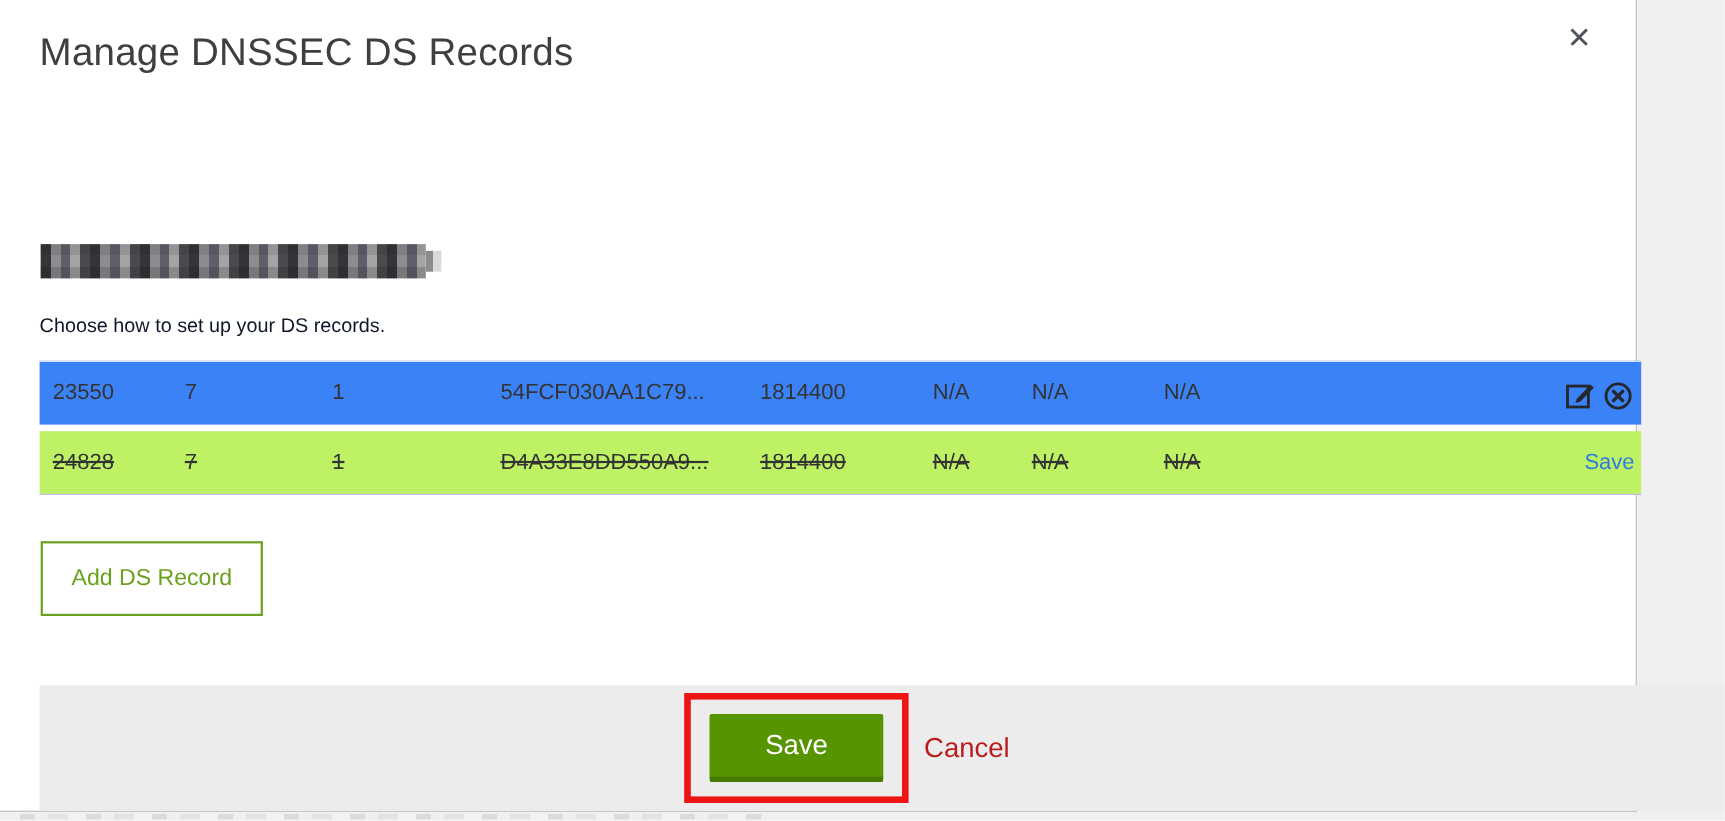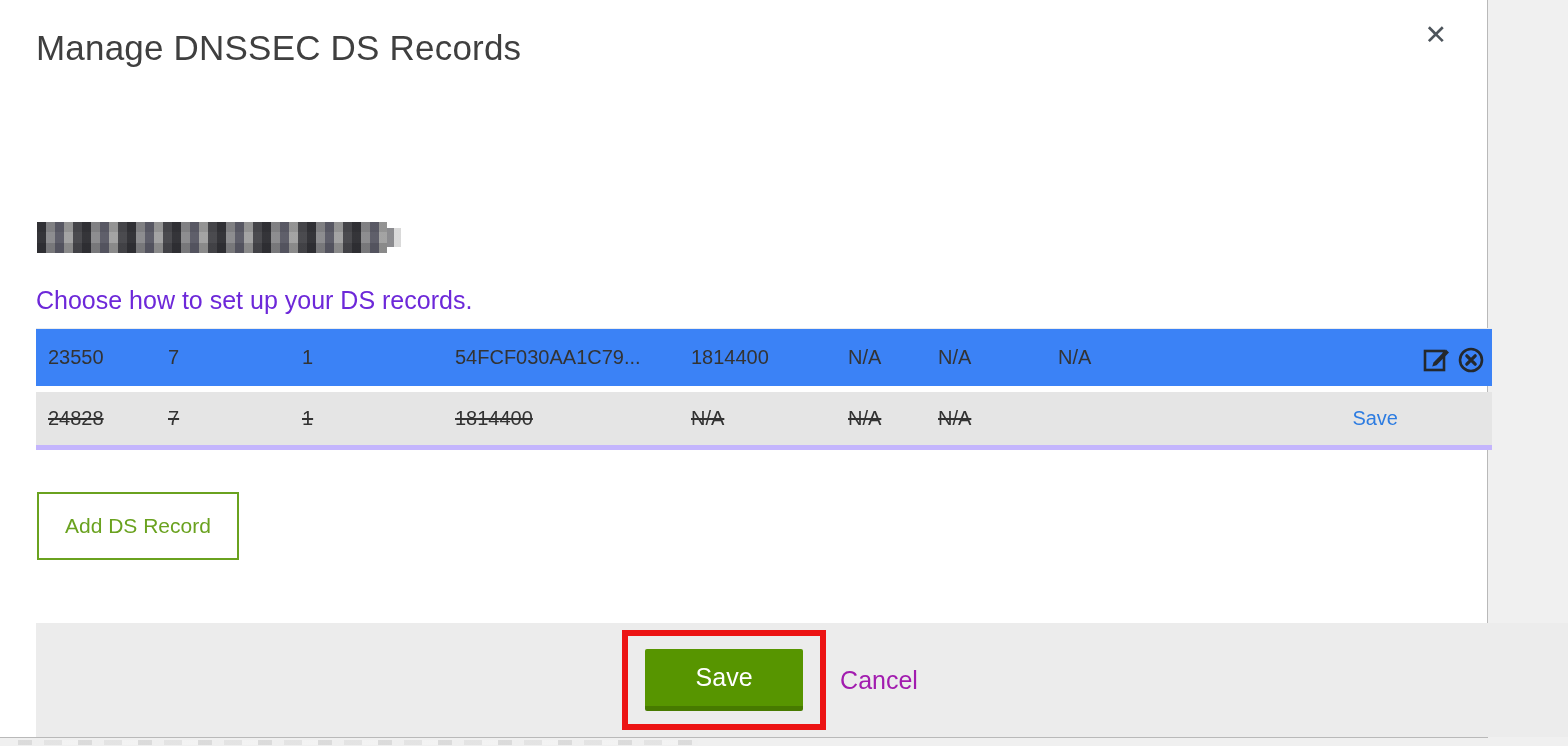--- a/index.html
+++ b/index.html
@@ -43,35 +43,35 @@
       repeating-linear-gradient(90deg, rgba(35,35,40,.85) 0 9px, rgba(130,130,135,.55) 9px 18px, rgba(75,75,90,.75) 18px 27px, rgba(175,175,175,.45) 27px 36px, rgba(55,55,60,.8) 36px 45px),
       repeating-linear-gradient(0deg, #6b6b6b 0 10px, #9a9a9a 10px 21px, #7d7d7d 21px 31px);
     filter:blur(.4px);
   }
   .domain-redacted::after{
     content:""; position:absolute; right:-14px; top:6px; width:14px; height:19px;
     background:repeating-linear-gradient(90deg, rgba(90,90,95,.7) 0 7px, rgba(180,180,180,.5) 7px 14px);
   }
   .instruction {
     position:absolute; left:36px; top:286px;
-    font-size:25px; color:#6d28d9;
+    font-size:18px; color:#0f172a;
   }
   
   .ds-table { position:absolute; left:36px; top:328px; width:1456px; }
   .tr {
     display:grid;
     grid-template-columns:120px 134px 153px 236px 157px 90px 120px 165px 1fr 88px;
     align-items:center;
   }
   .tr > div { padding-left:12px; font-size:20px; color:#333; white-space:nowrap; overflow:hidden; }
   .tr.head { height:46px; }
   .tr.head > div { color:#333; font-weight:400; }
   .tr.body-row { height:58px; }
   .tr.row-0 { background:#3b82f6; border-top:1px solid #ececec; }
-  .tr.row-1 { background:#e5e5e5; margin-top:6px; border-bottom:5px solid #c4b5fd; height:58px; }
+  .tr.row-1 { background:#bef264; margin-top:6px; border-bottom:1px solid #c4b5fd; height:58px; }
   .tr.row-1 .cell { text-decoration:line-through; }
   .cell-actions { display:flex; justify-content:flex-end; align-items:center; gap:4px; padding-right:6px; }
   .icon-btn { width:30px; height:30px; cursor:pointer; display:inline-block; }
   .icon-btn svg { width:30px; height:30px; display:block; }
   .undo-link { color:#2d7ce1; cursor:pointer; text-decoration:none; font-size:20px; }
   
   .add-btn {
     position:absolute; left:37px; top:492px;
     border:2px solid #6aa21f; background:#fff; color:#6aa21f;
     font-size:21px; padding:20px 26px; cursor:pointer;
@@ -90,21 +90,21 @@
     background:transparent;
   }
   .save-btn {
     width:158px; height:62px;
     background:#579500;
     border:none; border-bottom:5px solid #477a00; border-radius:2px;
     color:#ffffff; font-size:25px; cursor:pointer;
     font-family:inherit;
   }
   .cancel-link {
-    color:#a21caf; font-size:25px; margin-left:14px; cursor:pointer; text-decoration:none;
+    color:#b91c1c; font-size:25px; margin-left:14px; cursor:pointer; text-decoration:none;
   }
 </style>
 </head>
 <body>
 
 <div class="modal">
 
   <h1 class="title">Manage DNSSEC DS Records</h1>
   <span class="close-btn">✕</span>
 
@@ -138,20 +138,21 @@
             <path d="M10.8 12.8 L19.2 21.2 M19.2 12.8 L10.8 21.2" stroke="#24282c" stroke-width="3.2" stroke-linecap="round"></path>
           </svg>
         </span>
       </div>
     </div>
 
     <div class="tr body-row row-1">
       <div class="cell">24828</div>
       <div class="cell">7</div>
       <div class="cell">1</div>
+      <div class="cell">D4A33E8DD550A9...</div>
       <div class="cell">1814400</div>
       <div class="cell">N/A</div>
       <div class="cell">N/A</div>
       <div class="cell">N/A</div>
       <div class="cell"></div>
       <div class="cell-actions">
         <a class="undo-link">Save</a>
       </div>
     </div>
 

